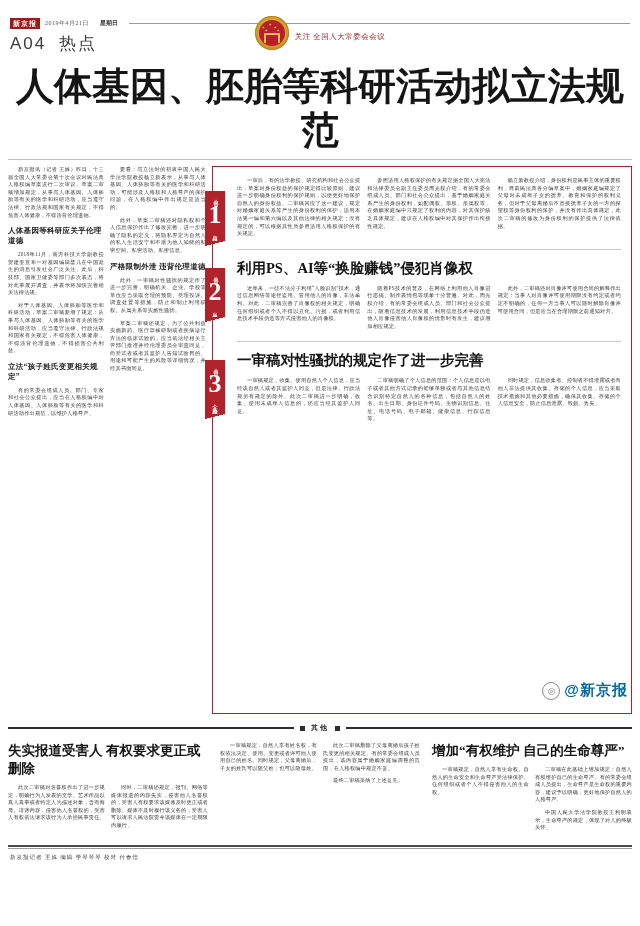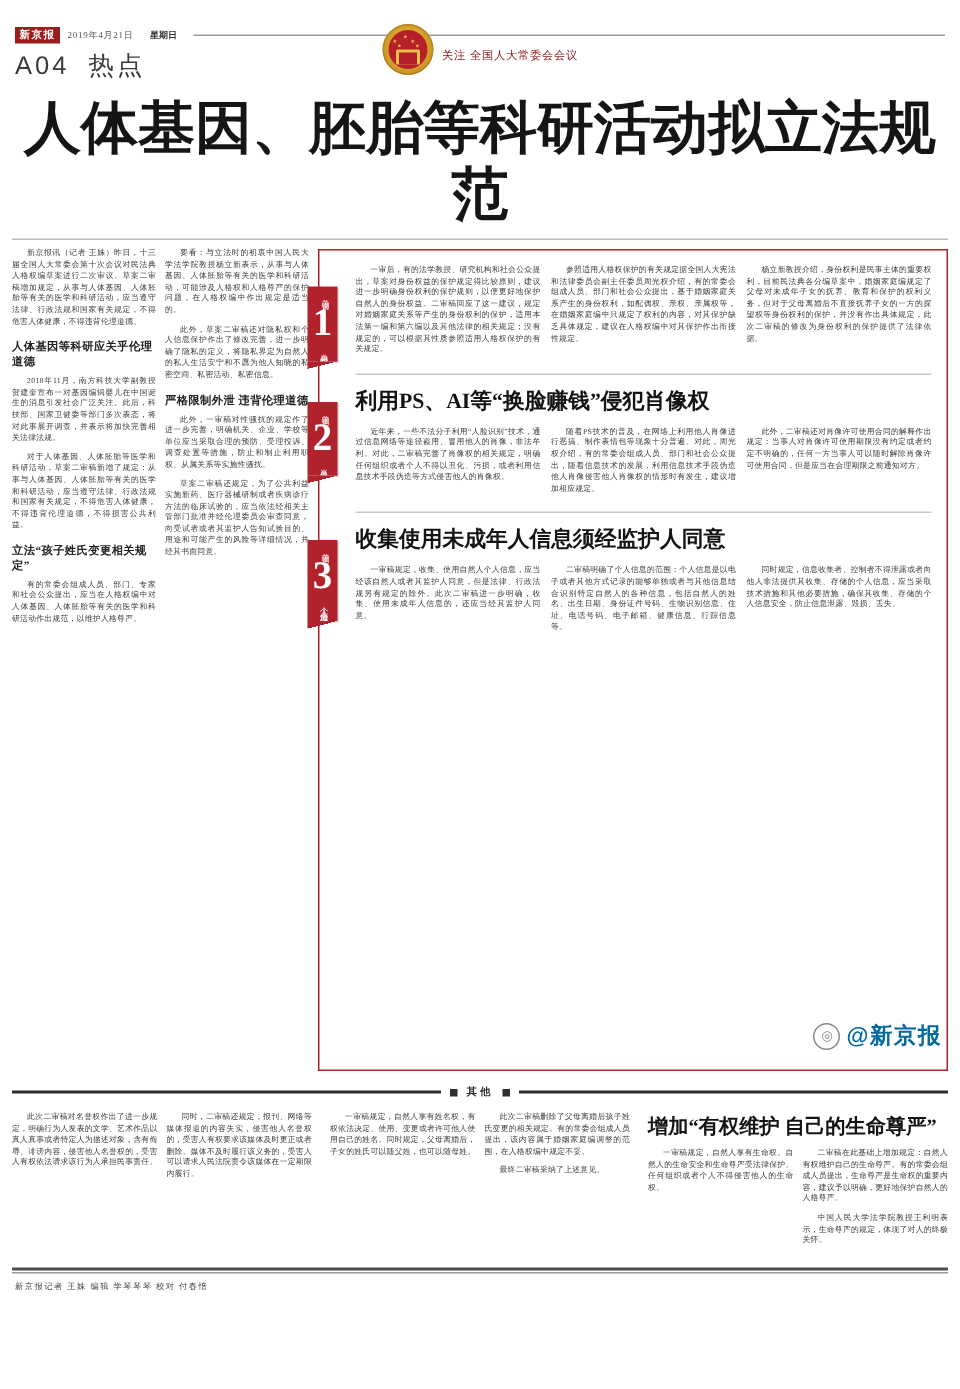--- a/index.html
+++ b/index.html
@@ -268,21 +268,21 @@
                 </div>
             </div>
           </div>
 
           <div class="block">
             <div class="tab" style="top:18px">
               <span class="kw">关键词</span>
               <span class="num">3</span>
               <span class="kwl">个人信息保护</span>
             </div>
-            <div class="block-title">收集使用未成年人信息须经监护人同意</div>
+            <div class="block-title">一审稿对性骚扰的规定作了进一步完善</div>
             <div class="block-cols">
               <div class="ptext">
                   <p>一审稿规定，收集、使用自然人个人信息，应当经该自然人或者其监护人同意，但是法律、行政法规另有规定的除外。此次二审稿进一步明确，收集、使用未成年人信息的，还应当经其监护人同意。</p>
                 </div>
               <div class="ptext">
                   <p>二审稿明确了个人信息的范围：个人信息是以电子或者其他方式记录的能够单独或者与其他信息结合识别特定自然人的各种信息，包括自然人的姓名、出生日期、身份证件号码、生物识别信息、住址、电话号码、电子邮箱、健康信息、行踪信息等。</p>
                 </div>
               <div class="ptext">
                   <p>同时规定，信息收集者、控制者不得泄露或者向他人非法提供其收集、存储的个人信息，应当采取技术措施和其他必要措施，确保其收集、存储的个人信息安全，防止信息泄露、毁损、丢失。</p>
                 </div>
@@ -298,20 +298,22 @@
     <span class="bar"></span>
     <span class="sq"></span>
     <span class="lbl">其他</span>
     <span class="sq"></span>
     <span class="bar"></span>
   </div>
 
   <div class="bottom">
 
     <div class="story">
+      <h3>失实报道受害人
+有权要求更正或删除</h3>
       <div class="cols">
         <div class="ptext">
             <p>此次二审稿对名誉权作出了进一步规定，明确行为人发表的文学、艺术作品以真人真事或者特定人为描述对象，含有侮辱、诽谤内容，侵害他人名誉权的，受害人有权依法请求该行为人承担民事责任。</p>
           </div>
         <div class="ptext">
             <p>同时，二审稿还规定，报刊、网络等媒体报道的内容失实，侵害他人名誉权的，受害人有权要求该媒体及时更正或者删除。媒体不及时履行该义务的，受害人可以请求人民法院责令该媒体在一定期限内履行。</p>
           </div>
       </div>
     </div>
 

